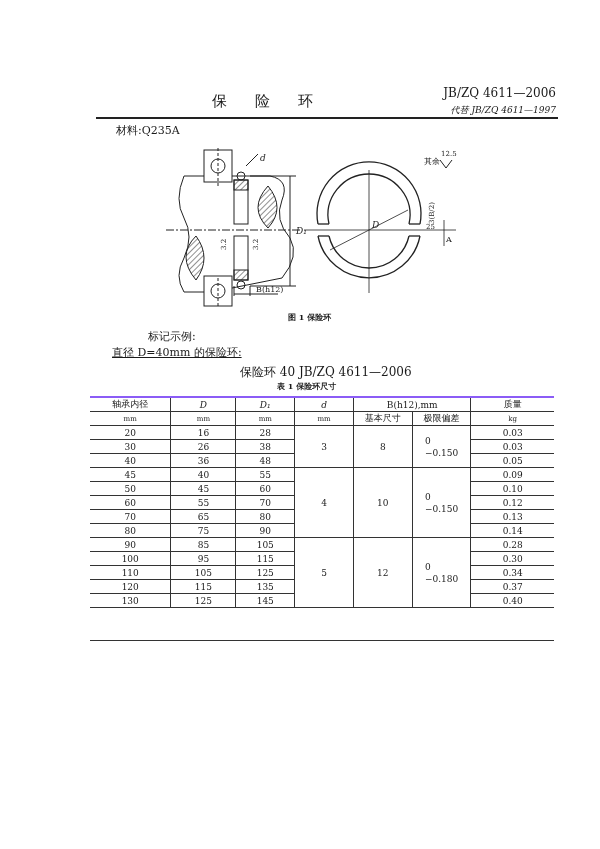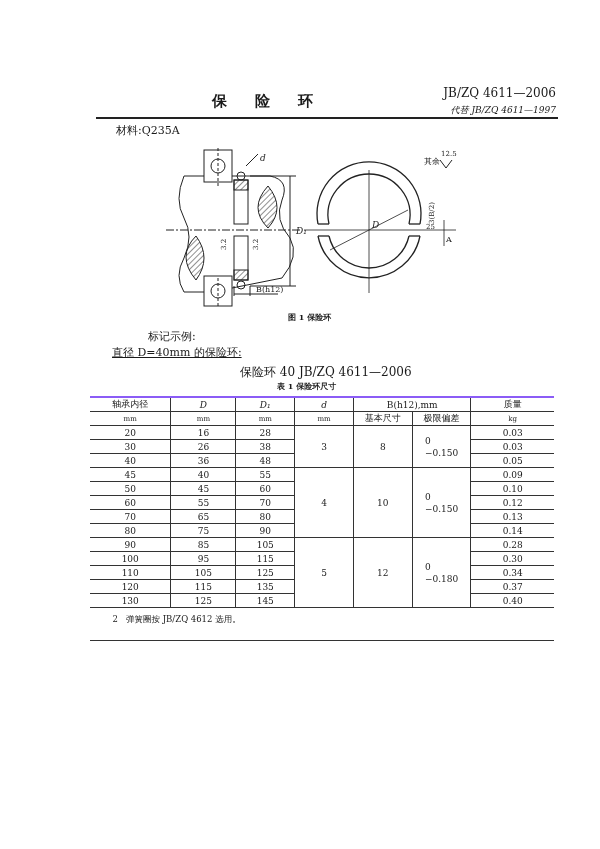--- a/index.html
+++ b/index.html
@@ -2,21 +2,21 @@
 <html><head>
 <meta charset="utf-8">
 <style>
   html, body { margin: 0; padding: 0; }
   body {
     width: 600px; height: 849px; background: #ffffff; position: relative; overflow: hidden;
     font-family: "DejaVu Serif", "Liberation Serif", serif; color: #1a1a1a;
   }
   .abs { position: absolute; }
   .title {
-    left: 212px; top: 92px; font-size: 15px; font-weight: bold; letter-spacing: 28px;
+    left: 212px; top: 92px; font-size: 15px; font-weight: normal; letter-spacing: 28px;
   }
   .std-no { right: 44px; top: 86px; font-size: 12px; }
   .std-rep { right: 44px; top: 104px; font-size: 9px; font-style: italic; }
   .header-rule { left: 96px; top: 117px; width: 462px; height: 2px; background: #222; }
   .material { left: 116px; top: 123px; font-size: 11px; }
   .drawing { left: 160px; top: 140px; width: 340px; height: 170px; }
   .fig-caption { left: 288px; top: 312px; font-size: 8px; font-weight: bold; }
   .mark-label { left: 112px; top: 329px; font-size: 11px; margin-left: 36px; }
   .mark-desc { left: 112px; top: 345px; font-size: 11px; text-decoration: underline; }
   .mark-example { left: 240px; top: 364px; font-size: 12px; }
@@ -233,15 +233,14 @@
   <tr>
     <td>130</td>
     <td>125</td>
     <td>145</td>
     <td class="mass">0.40</td>
   </tr>
 </tbody>
   </table>
 
 <div class="abs notes">
-  <div><span class="n" style="text-align:right;padding-right:8px;width:14px">2</span><span>弹簧圈按 JB/ZQ 4612 选用。</span></div>
 </div>
 <div class="abs notes-rule"></div>
 
 </body></html>

